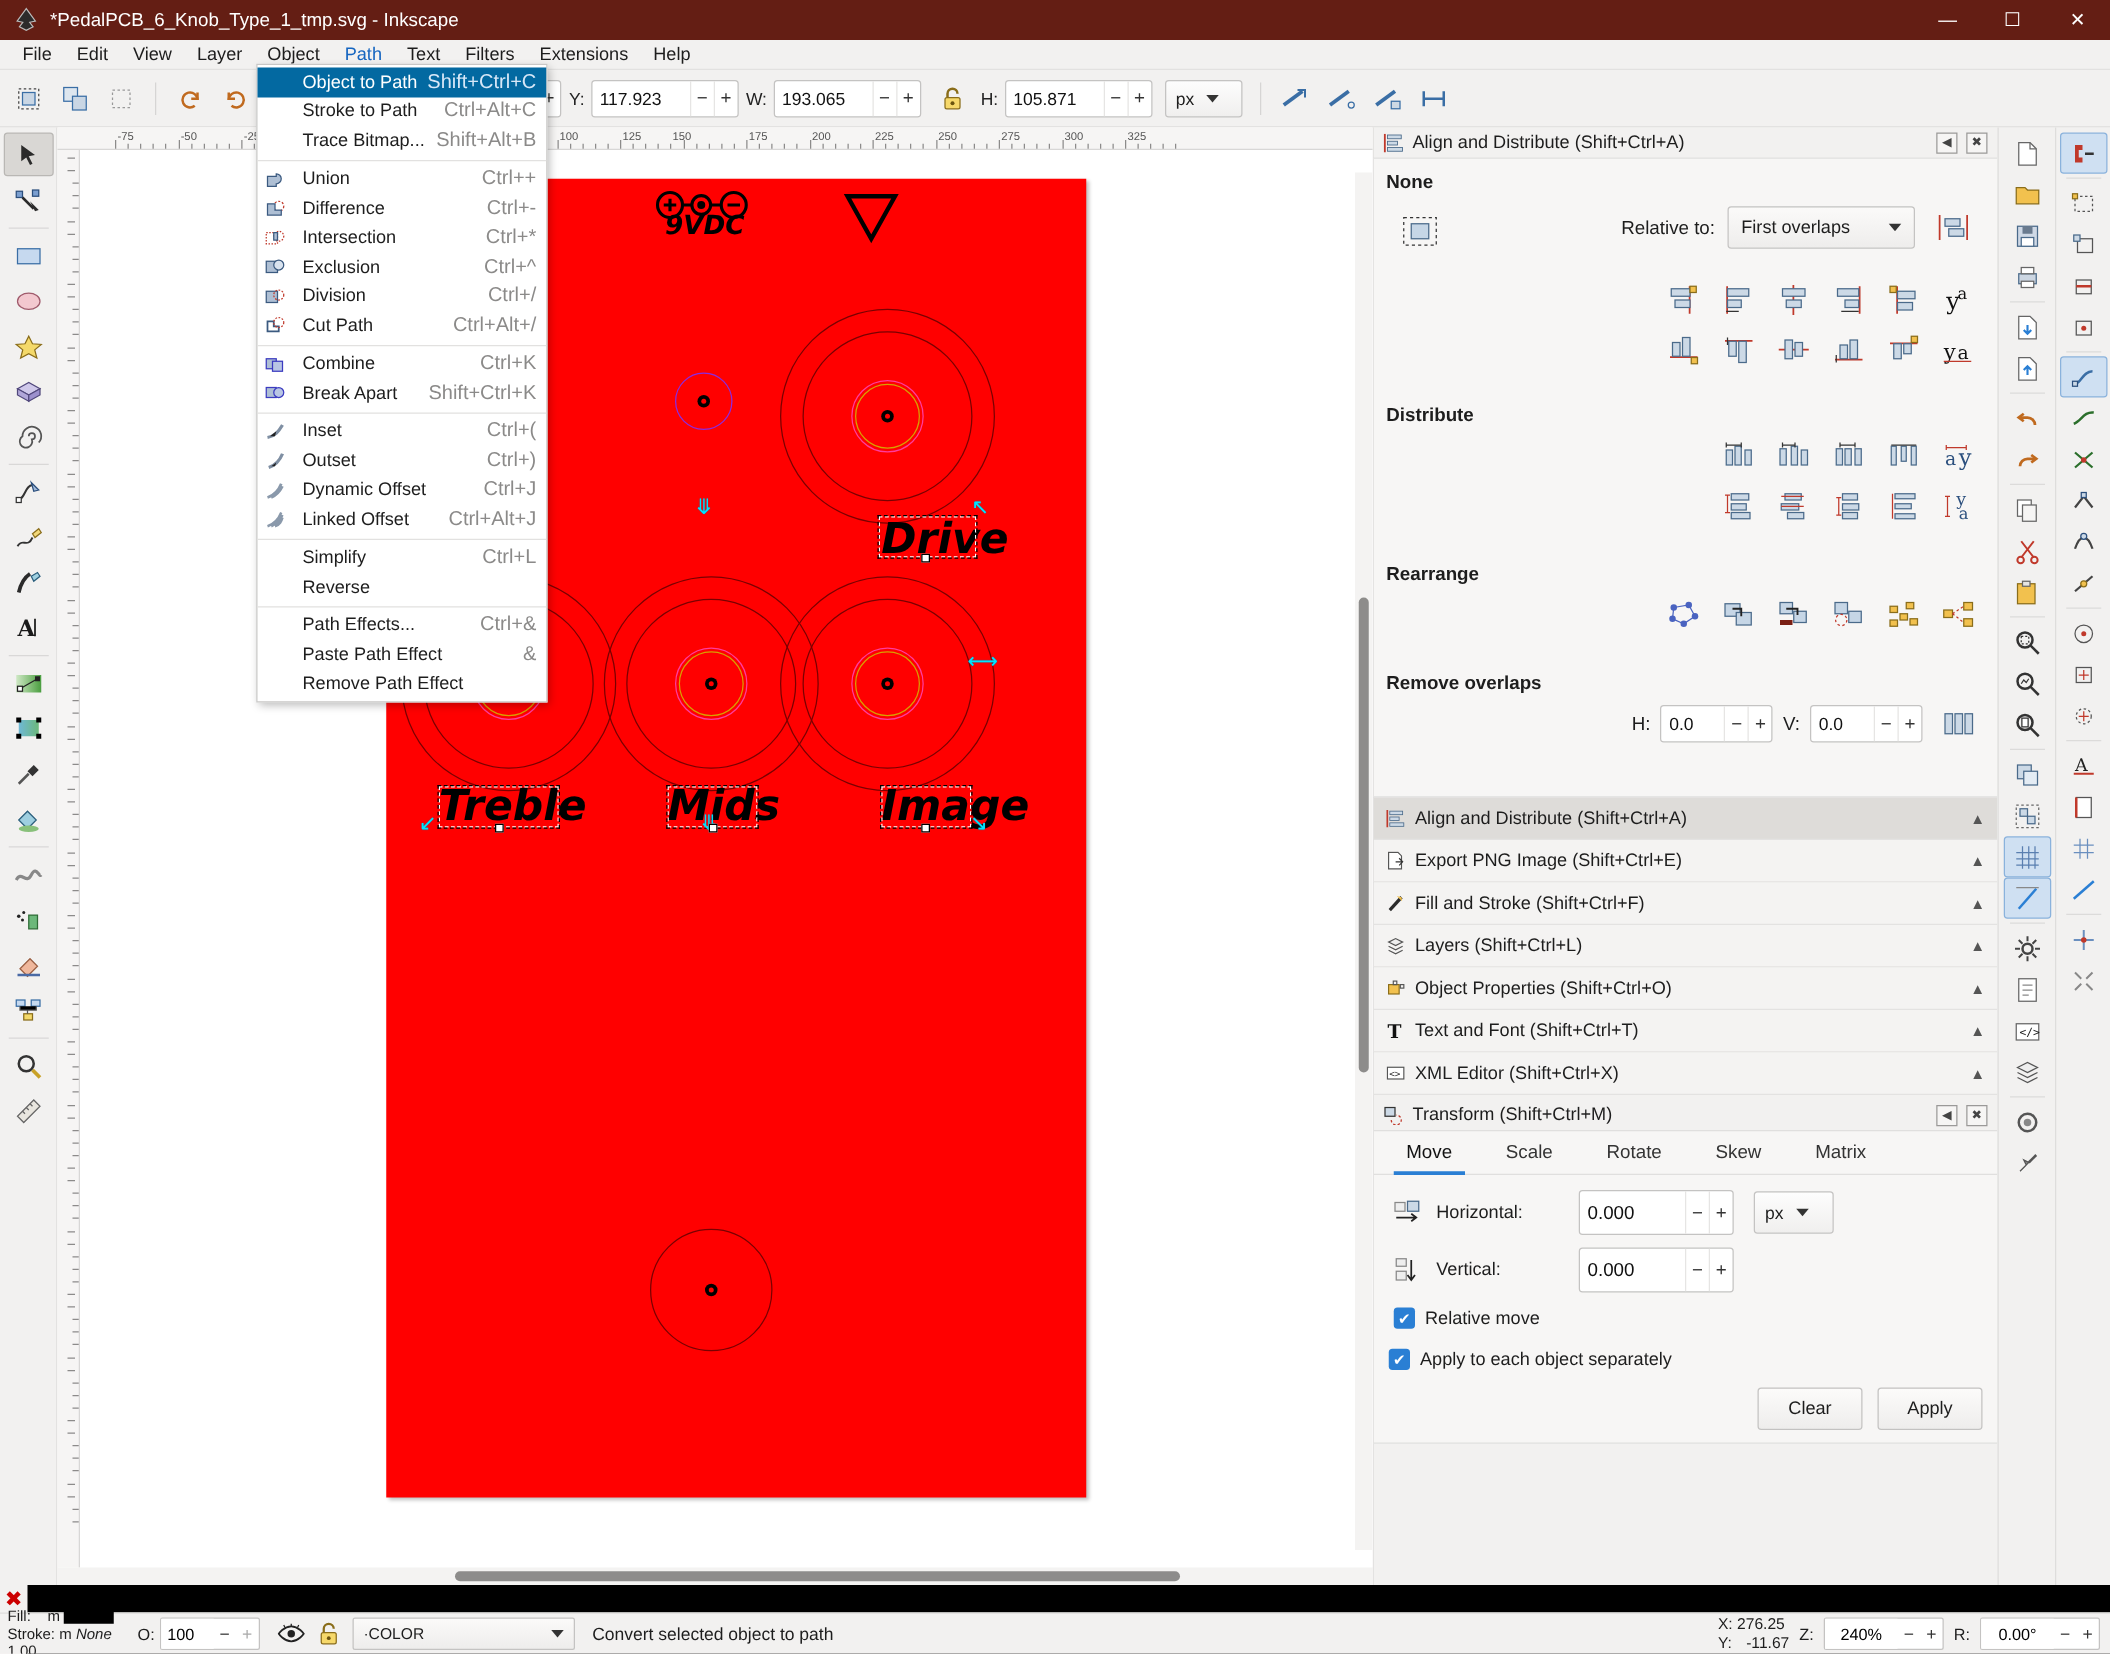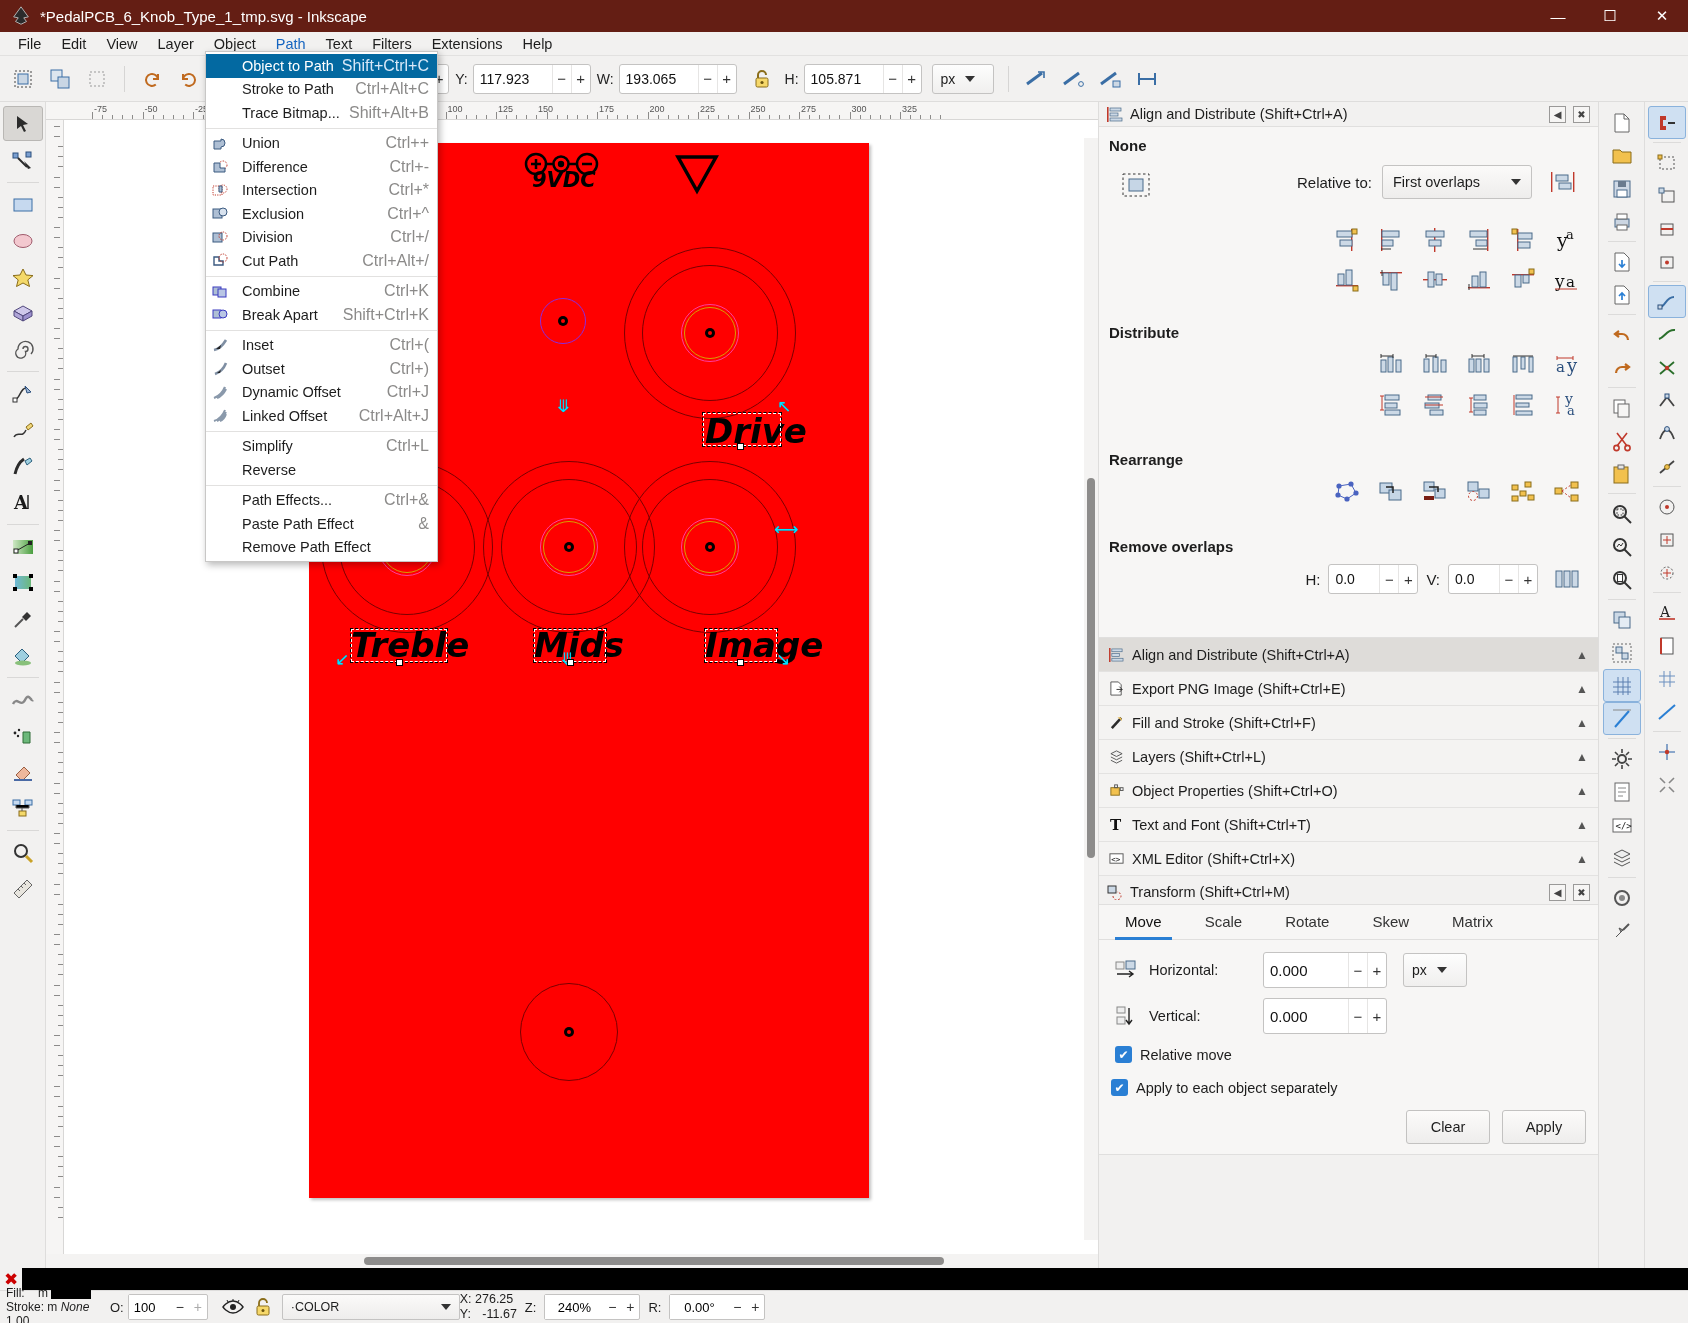--- a/index.html
+++ b/index.html
@@ -1576,20 +1576,21 @@
         <path d="M5 9V6a4 4 0 0 1 8 0" fill="none" stroke="#8a6d1a" stroke-width="1.8"></path>
         <rect x="3" y="9" width="12" height="9" rx="1.5" fill="#f6d86a" stroke="#8a6d1a"></rect>
         <circle cx="9" cy="13.5" r="1.5" fill="#6b540f"></circle>
       </svg>
       <div class="layercombo">
         <span>·COLOR</span>
         <span class="caret"></span>
       </div>
     </div>
 
+    <div class="statusmsg">Convert selected object to path</div>
 
     <div class="coords">
       <div>
         <div class="cxy"><span>X:</span>
           <span style="margin-left:0">276.25</span></div>
         <div class="cxy"><span>Y:</span>
           <span style="margin-left:8px">-11.67</span></div>
       </div>
       <span>Z:</span>
       <div class="zspin">

